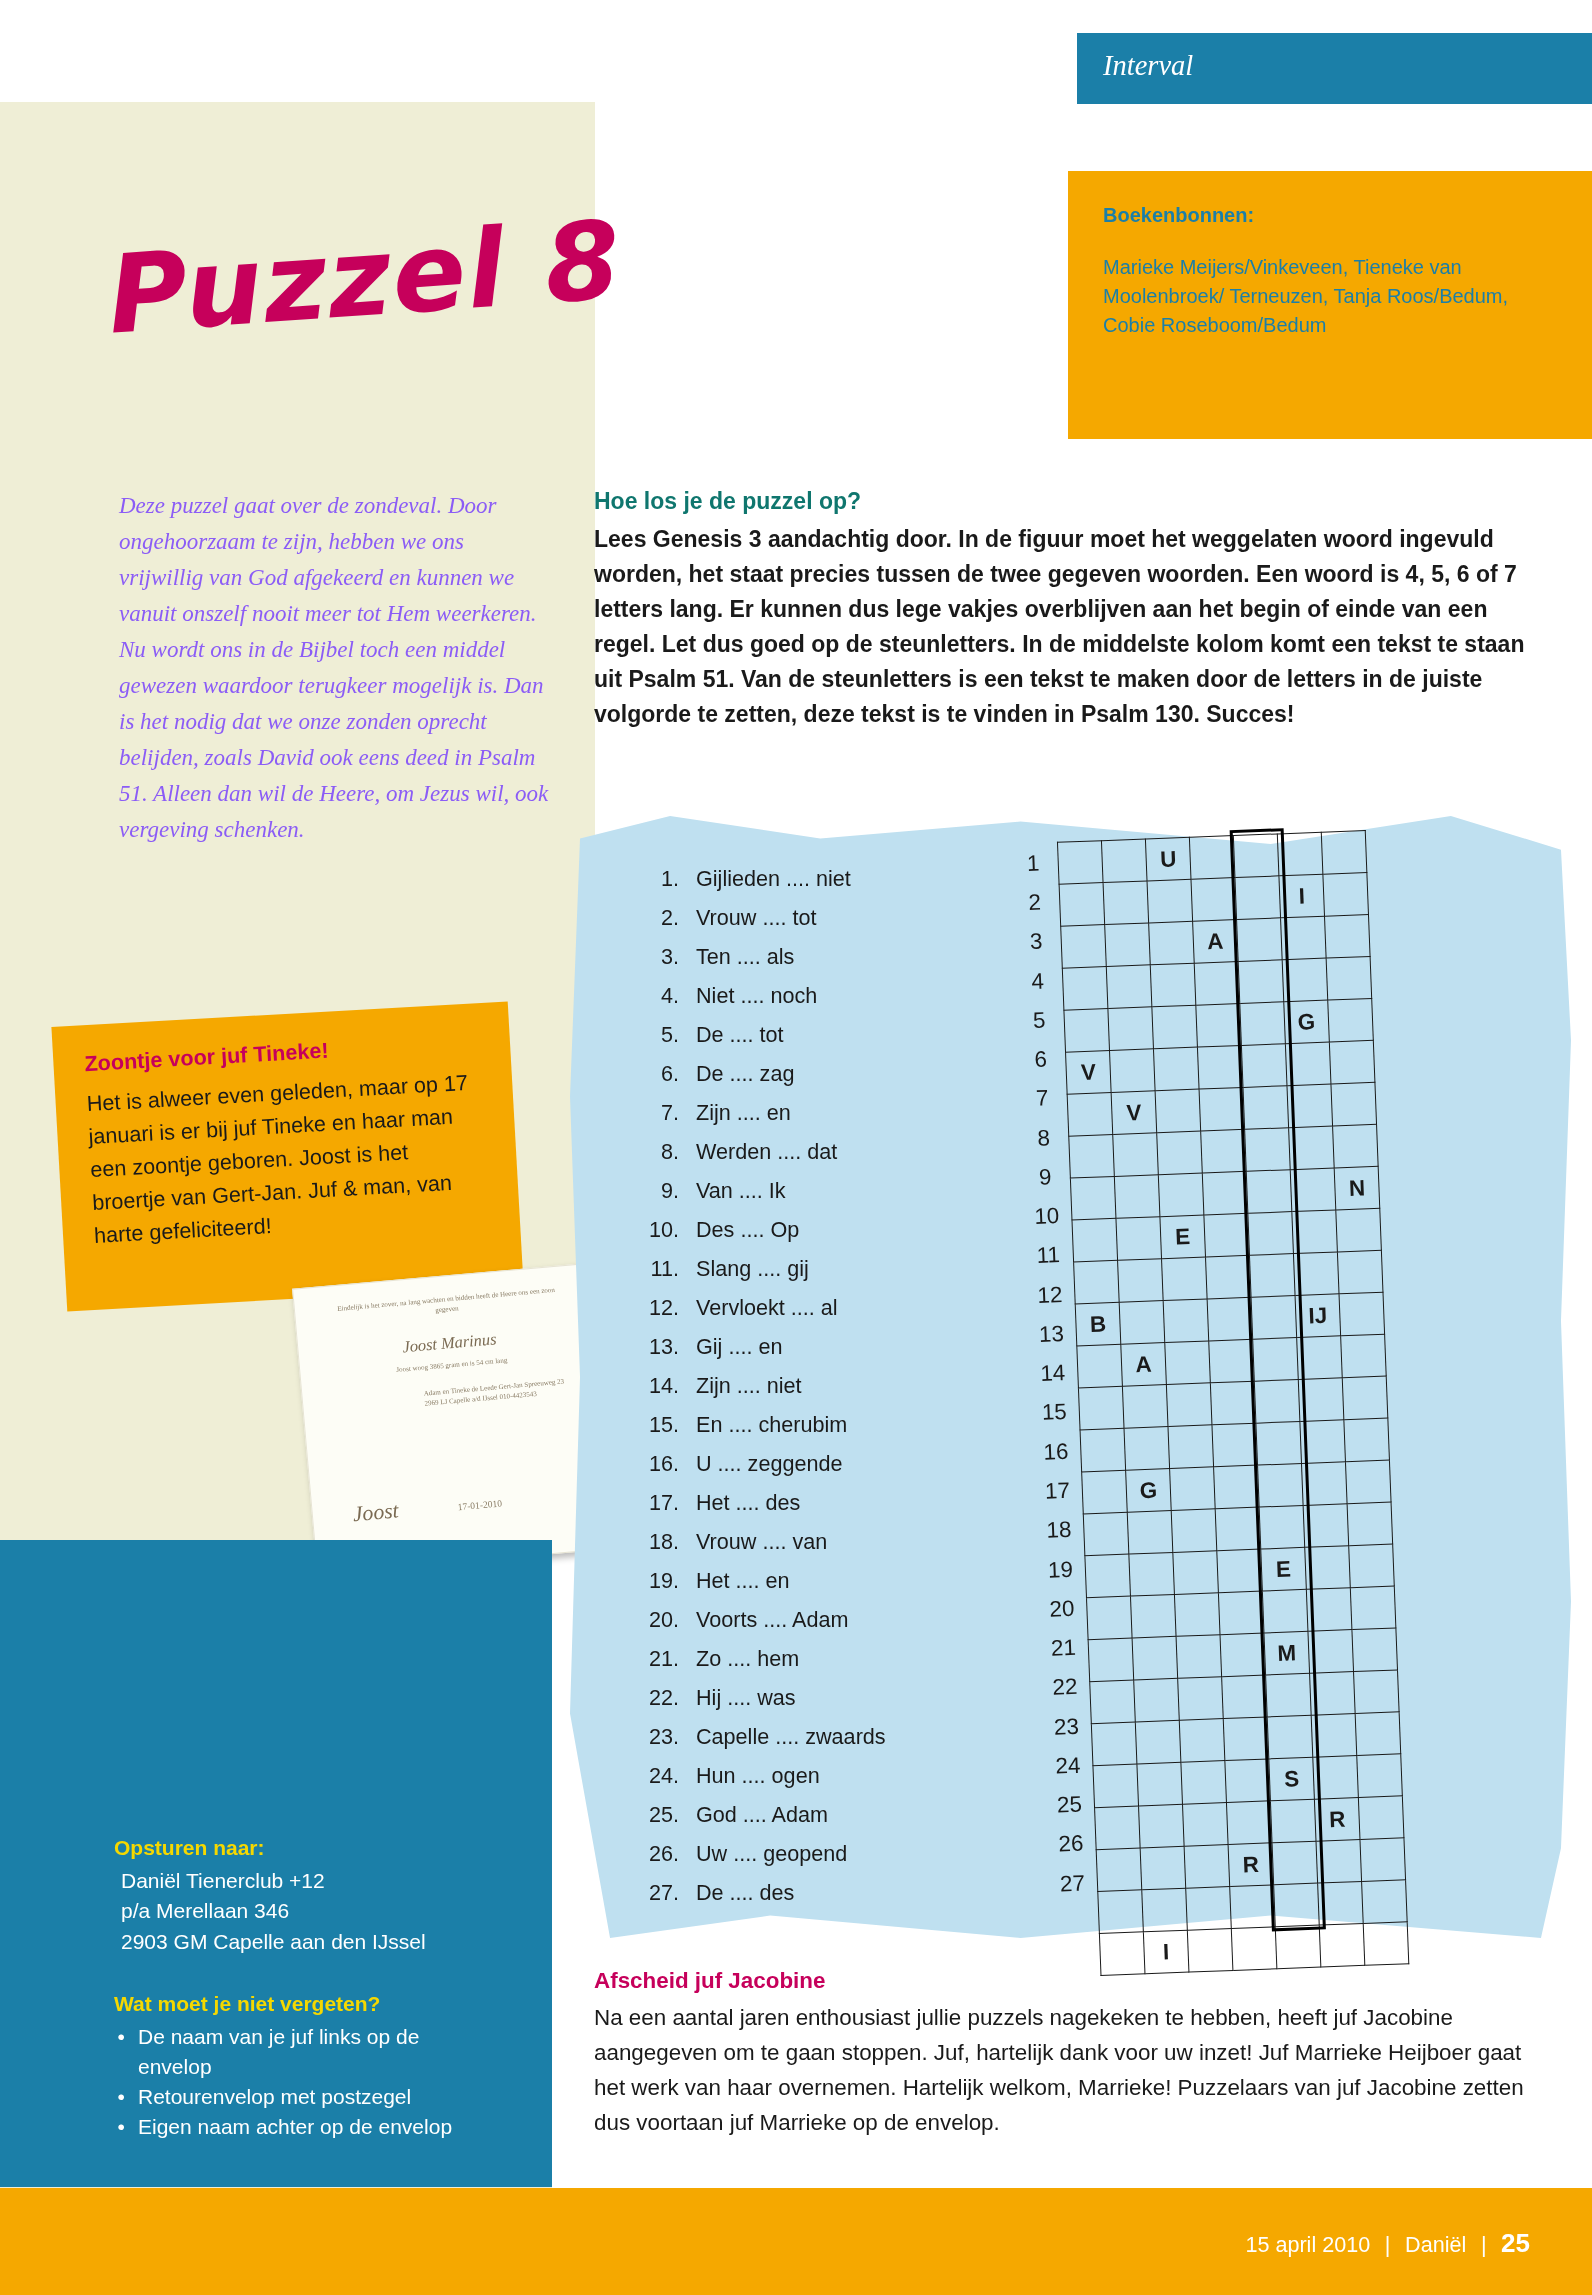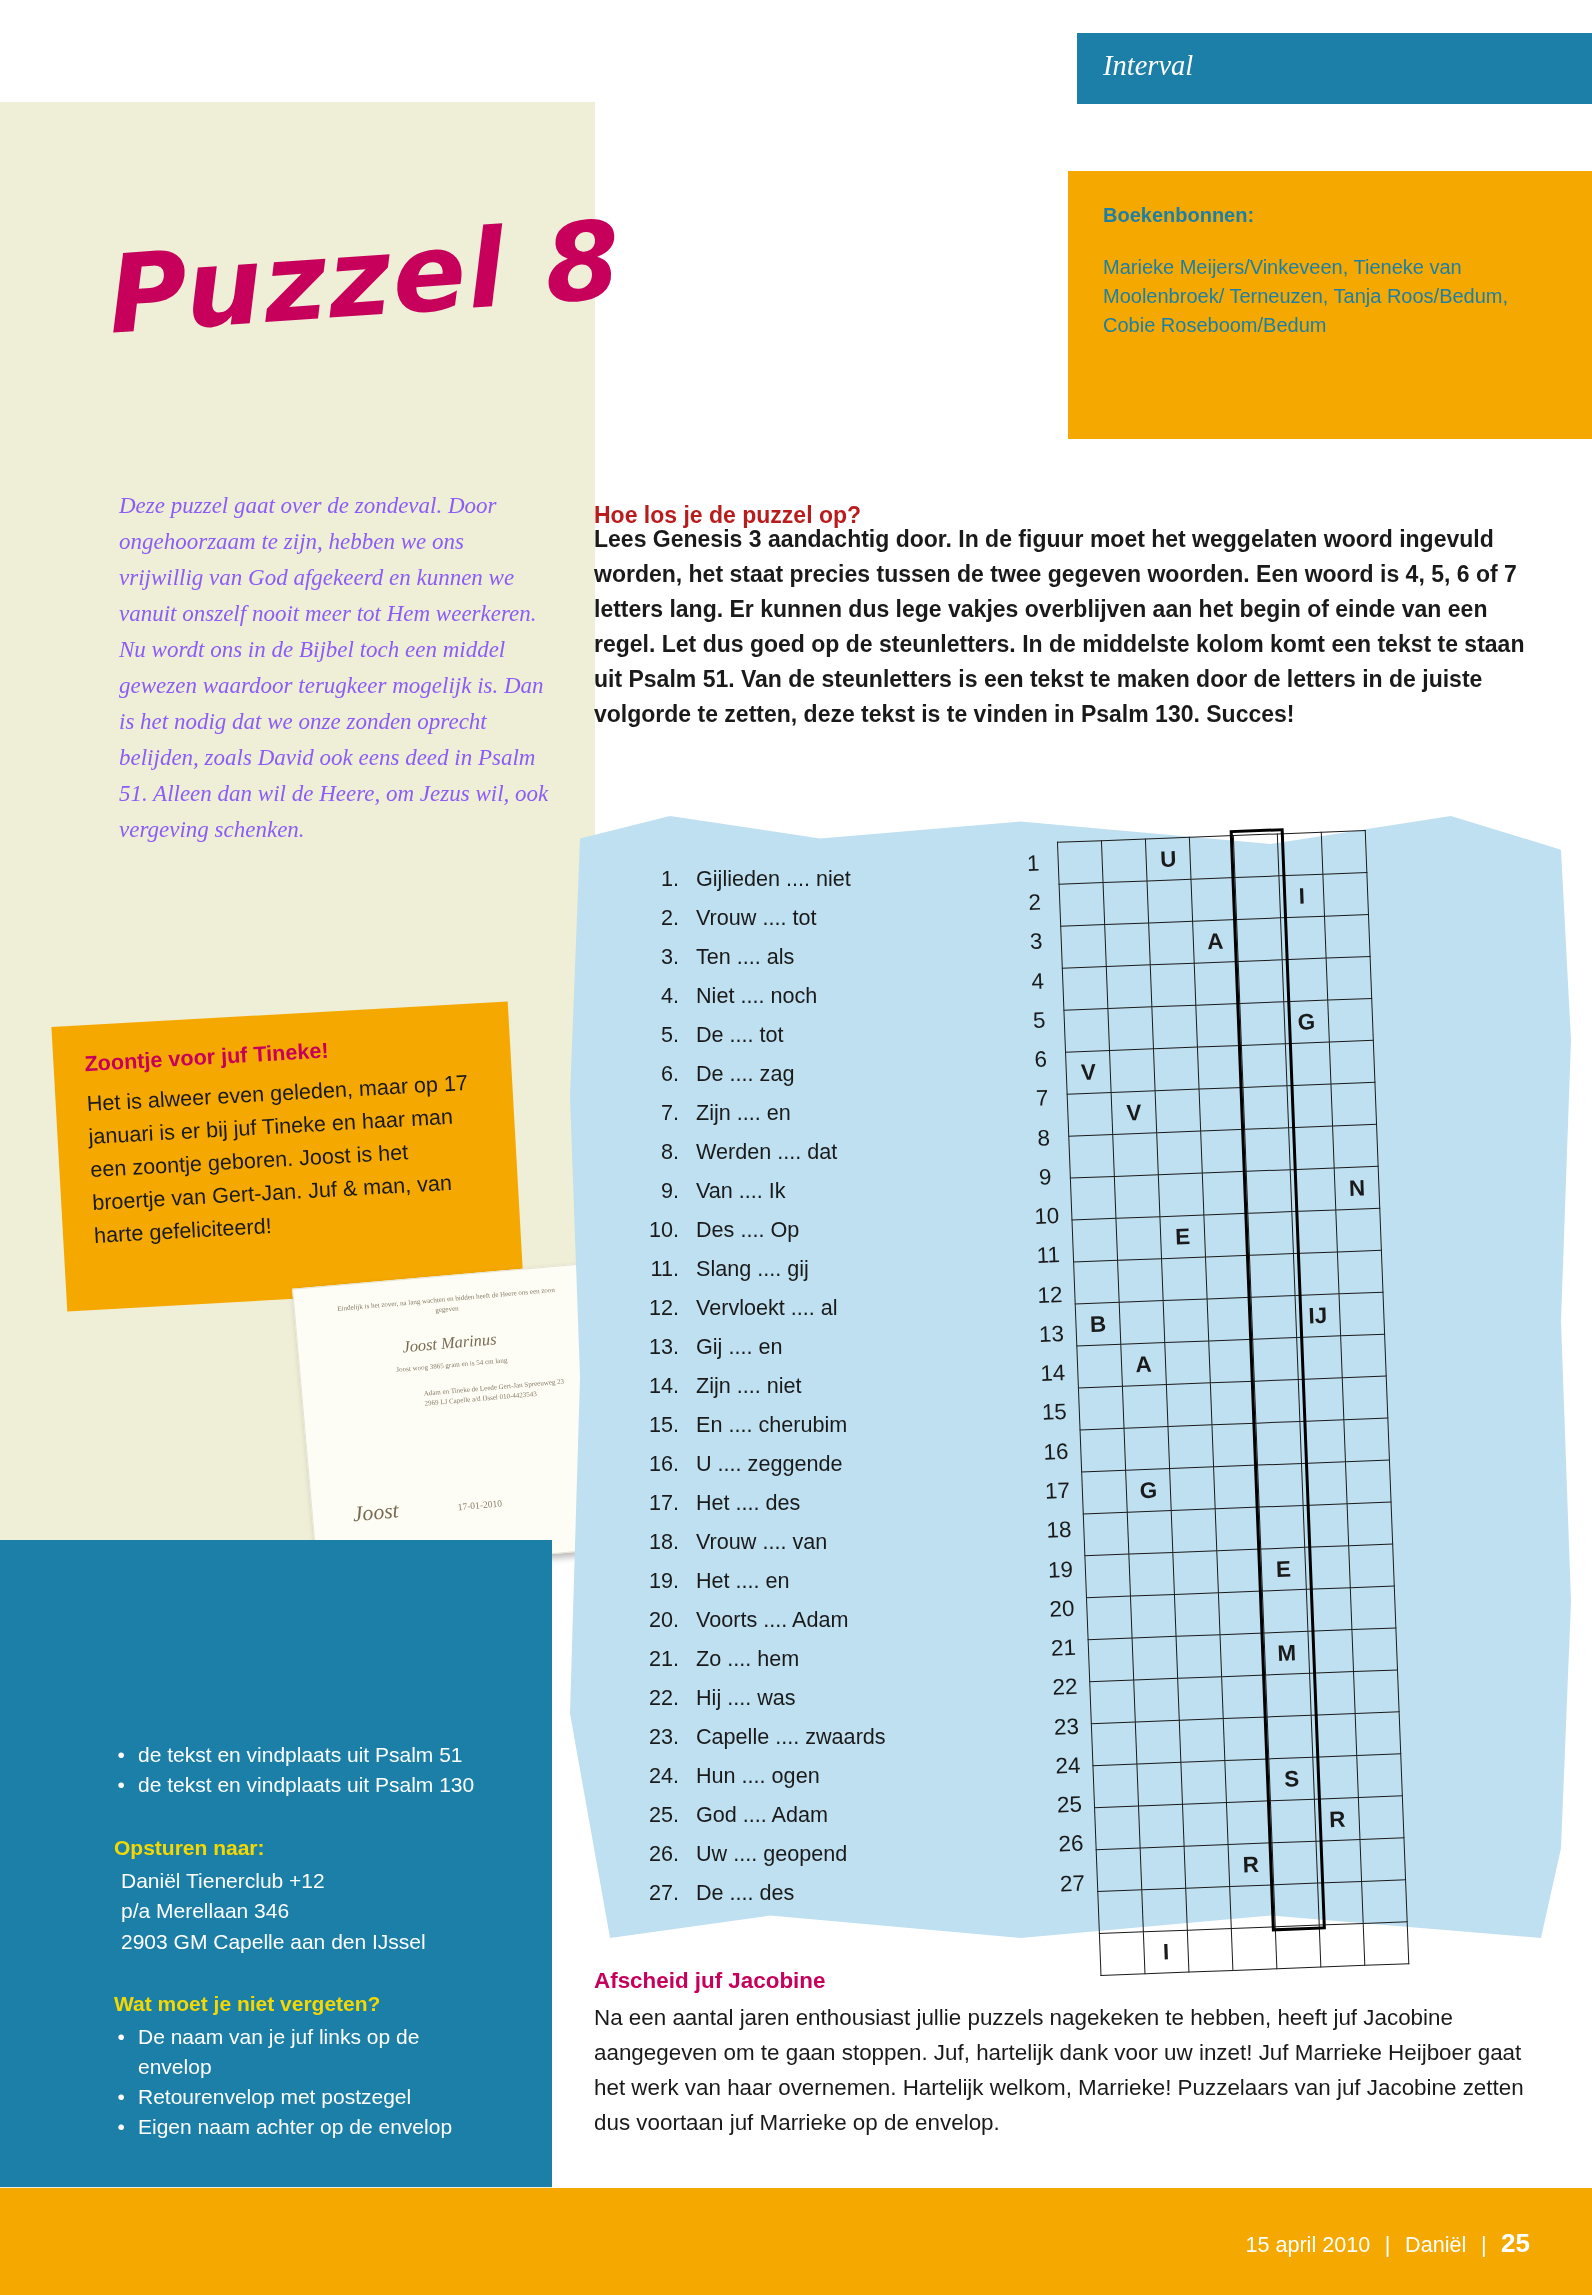--- a/index.html
+++ b/index.html
@@ -76,21 +76,21 @@
   .blue-box{
     position:absolute;left:0px;top:1540px;width:552px;height:647px;background:#1b7fa8;
   }
   .blue-box .bt{position:absolute;left:114px;color:#f5d800;font-size:21px;font-weight:bold;line-height:29px;}
   .blue-box .bb{position:absolute;left:121px;color:#ffffff;font-size:21px;line-height:30px;}
   .blue-box ul{margin:0;padding:0;list-style:none;}
   .blue-box li{position:relative;padding-left:24px;color:#ffffff;font-size:21px;line-height:30px;}
   .blue-box li:before{content:"•";position:absolute;left:3.5px;top:0;color:#ffffff;}
 
   
-  .how-title{position:absolute;left:594px;top:488px;color:#b91c1c;font-size:23px;font-weight:bold;margin-top:14px;}
+  .how-title{position:absolute;left:594px;top:488px;color:#0f766e;font-size:23px;font-weight:bold;}
   .how-body{position:absolute;left:594px;top:522px;width:958px;color:#1a1a1a;font-size:23px;font-weight:bold;line-height:35px;}
 
   
   .clues{position:absolute;left:634px;top:859px;width:362px;font-size:21.6px;color:#1a1a1a;}
   .clue{position:relative;height:39px;line-height:39px;}
   .clue .num{position:absolute;left:0;width:45px;text-align:right;}
   .clue .txt{position:absolute;left:62px;}
 
   
   .grid-bg{
@@ -153,24 +153,20 @@
   <div class="ctext l3">Adam en Tineke de Leede
 Gert-Jan
 Spreeuweg 23
 2969 LJ Capelle a/d IJssel
 010-4423543</div>
   <div class="ctext joost">Joost</div>
   <div class="ctext date">17-01-2010</div>
 </div>
 
 <div class="blue-box">
-  <ul style="position:absolute;left:114px;top:200px;width:362px;">
-    <li>de tekst en vindplaats uit Psalm 51</li>
-    <li>de tekst en vindplaats uit Psalm 130</li>
-  </ul>
   <div class="bt" style="top:293px;">Opsturen naar:</div>
   <div class="bb" style="top:326px;">Daniël Tienerclub +12</div>
   <div class="bb" style="top:356px;">p/a Merellaan 346</div>
   <div class="bb" style="top:387px;">2903 GM Capelle aan den IJssel</div>
   <div class="bt" style="top:449px;">Wat moet je niet vergeten?</div>
   <ul style="position:absolute;left:114px;top:482px;width:362px;">
     <li>De naam van je juf links op de envelop</li>
     <li>Retourenvelop met postzegel</li>
     <li>Eigen naam achter op de envelop</li>
   </ul>

